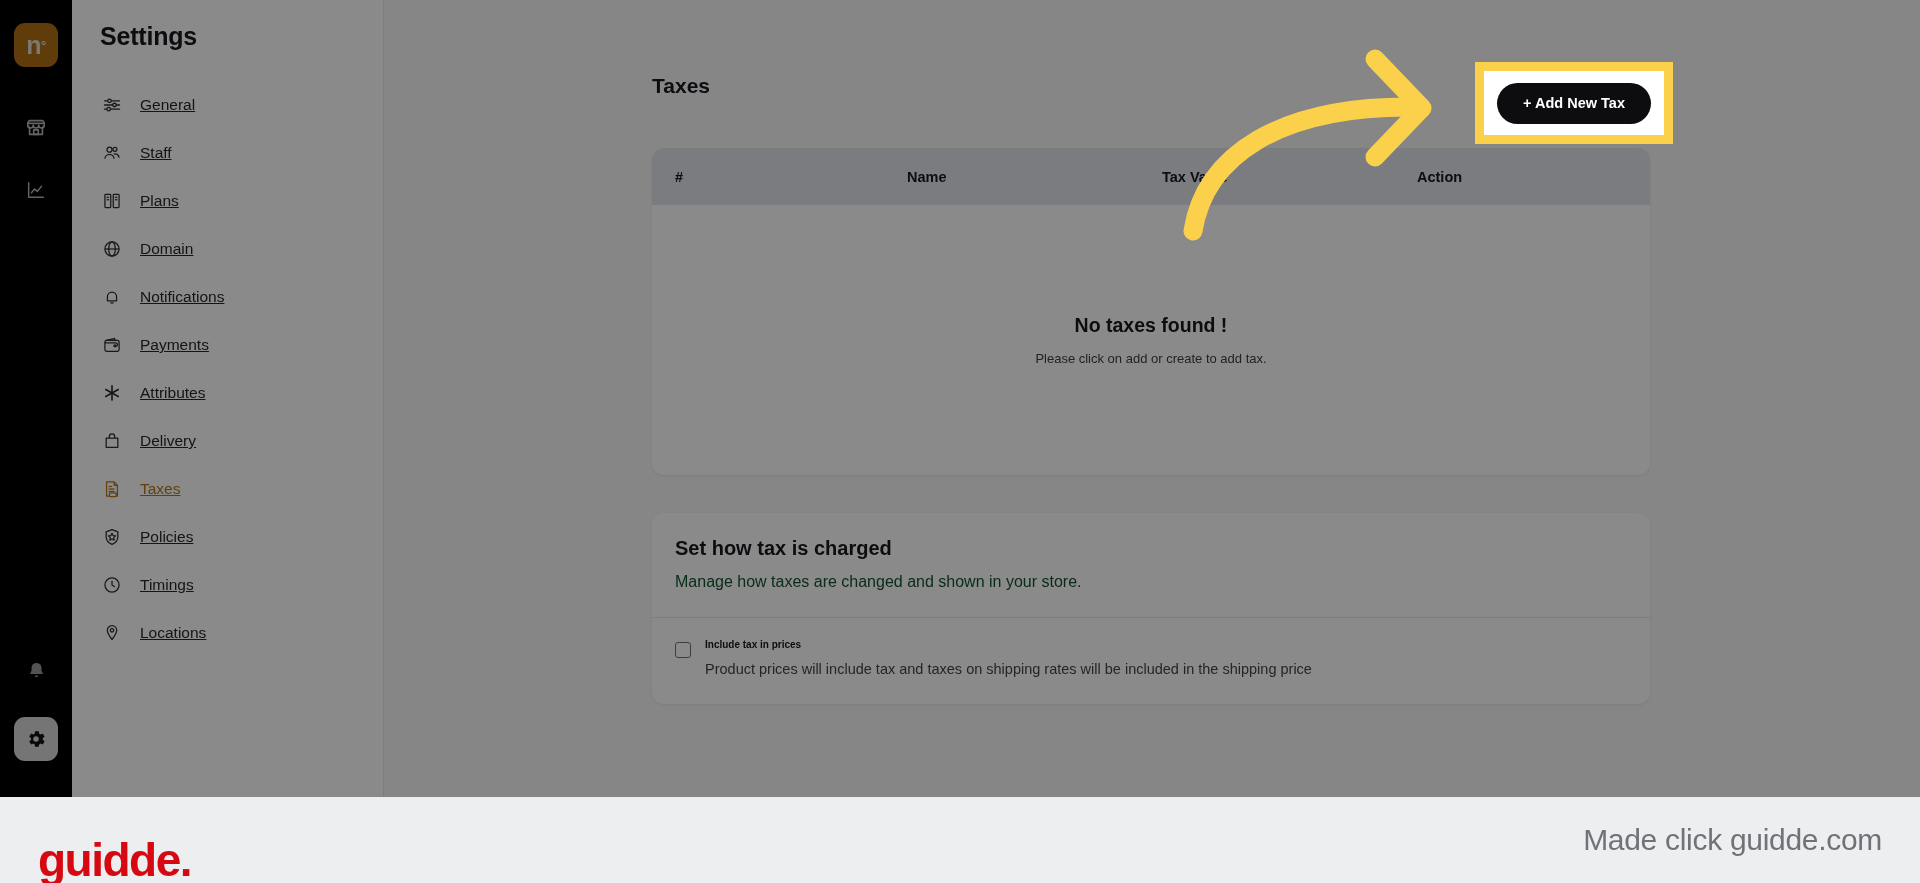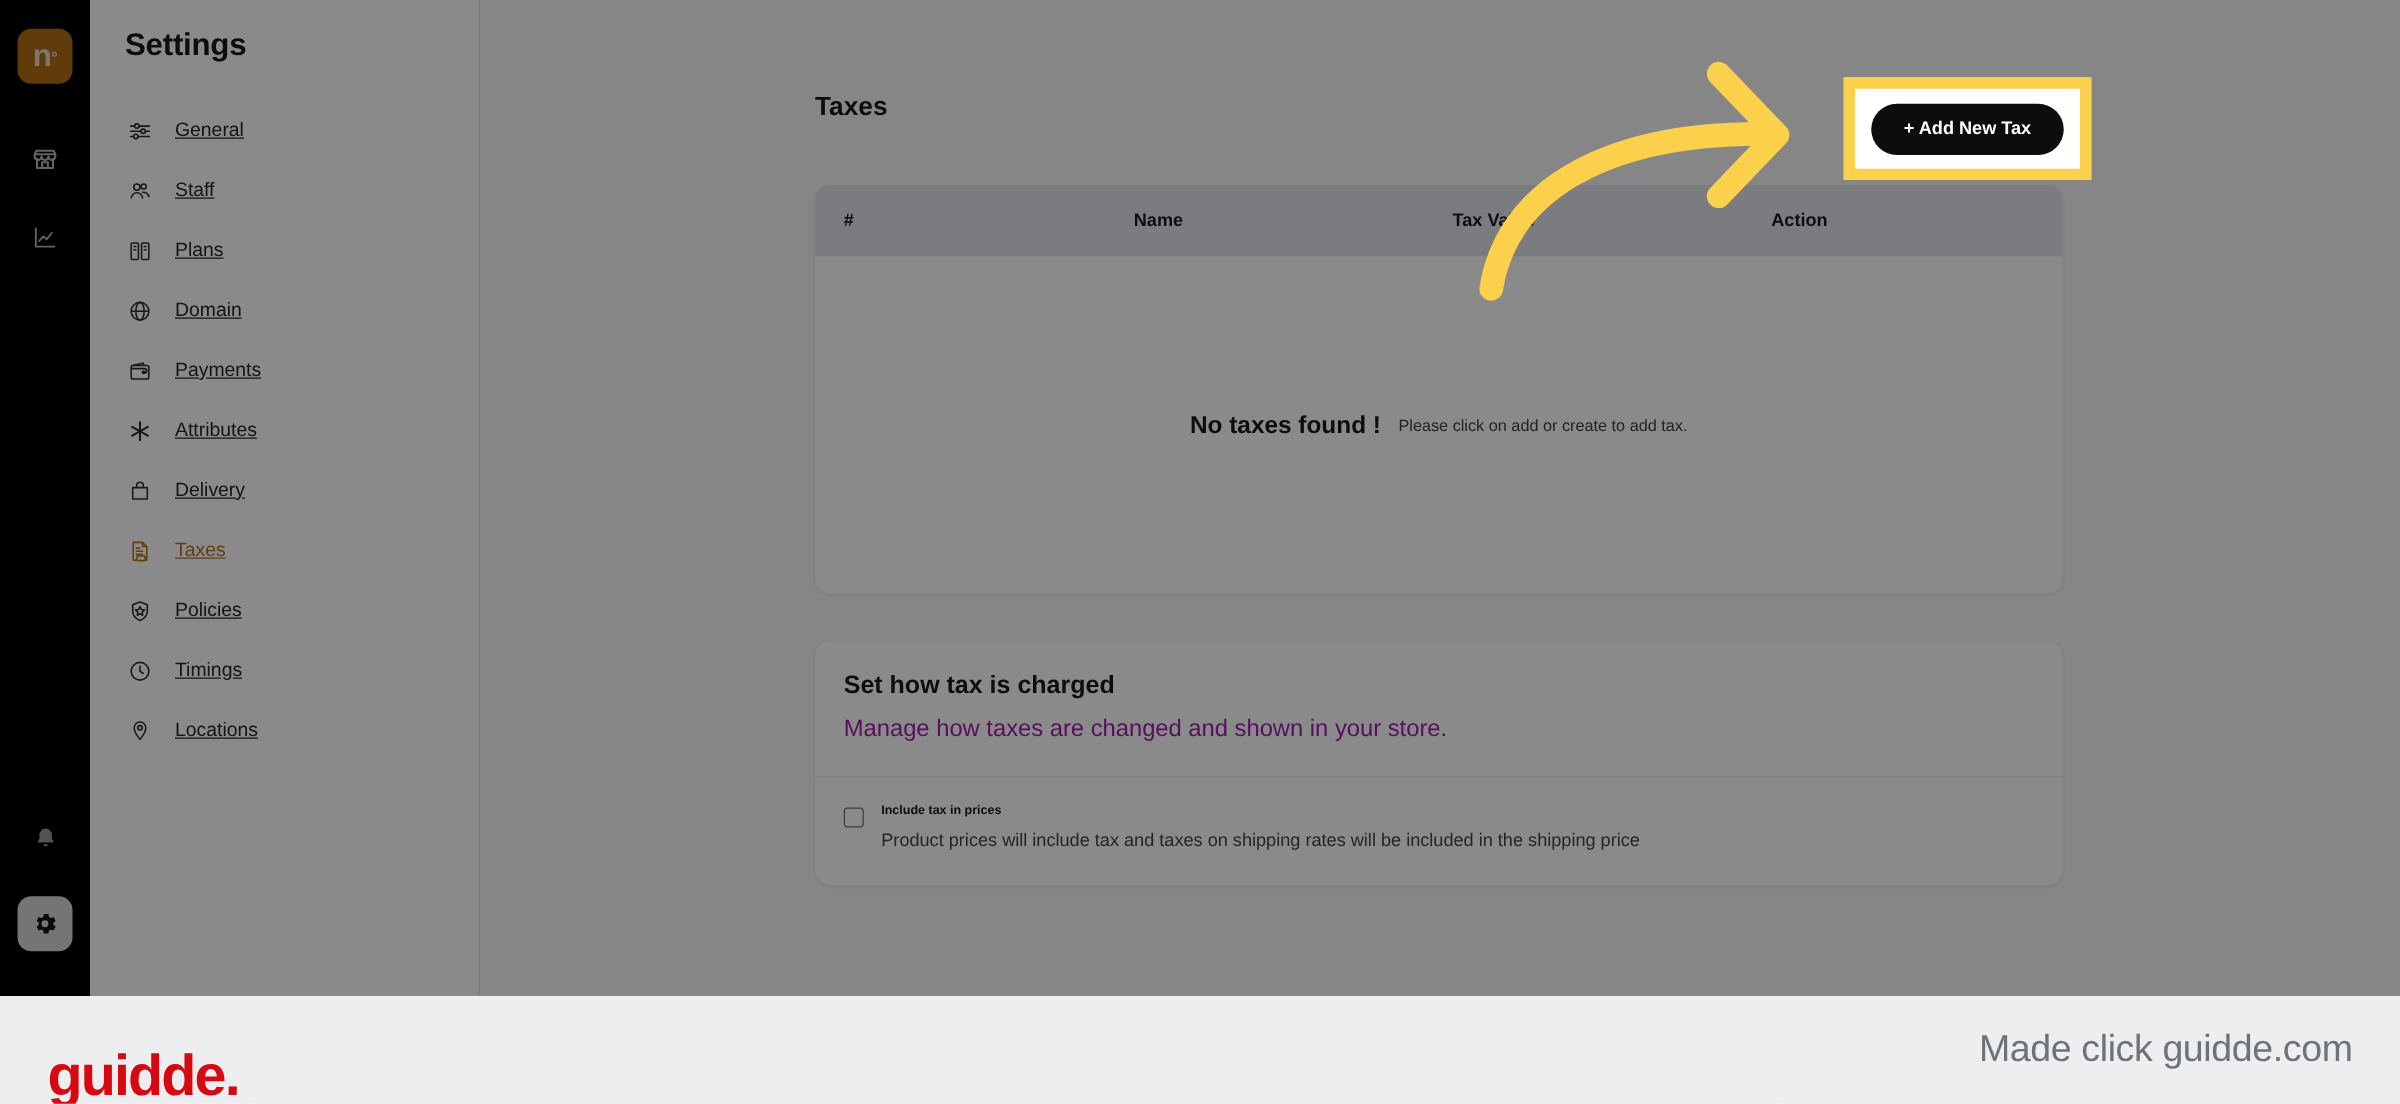--- a/index.html
+++ b/index.html
@@ -173,20 +173,21 @@
     font-weight: 700;
     color: #16181d;
   }
   .th-num  { width: 255px; padding-left: 23px; }
   .th-name { width: 255px; text-align: left; }
   .th-val  { width: 255px; text-align: left; }
   .th-act  { flex: 1; text-align: left; }
   .empty-state {
     height: 270px;
     display: flex;
+    flex-direction: column;
     align-items: center;
     justify-content: center;
     gap: 14px;
   }
   #empty-title {
     font-size: 19.5px;
     font-weight: 700;
     color: #16181d;
   }
   #empty-sub {
@@ -197,22 +198,22 @@
   
   #charge-card { }
   .charge-head { padding: 24px 23px 26px 23px; border-bottom: 1px solid #e6e8ec; }
   #charge-title {
     font-size: 20px;
     font-weight: 700;
     color: #16181d;
     margin-bottom: 13px;
   }
   #charge-sub {
-    font-size: 19px;
-    color: #a21caf;
+    font-size: 16px;
+    color: #14532d;
   }
   .charge-body { padding: 21px 23px 26px 23px; }
   .check-row { display: flex; gap: 14px; }
   .checkbox {
     width: 16px; height: 16px;
     border: 1.6px solid #6d727c;
     border-radius: 3px;
     background: #fff;
     flex: 0 0 16px;
     margin-top: 3px;
@@ -389,20 +390,29 @@
         <span class="nav-ico">
           <svg width="20" height="20" viewBox="0 0 24 24" fill="none" stroke="currentColor" stroke-width="1.5">
             <circle cx="12" cy="12" r="8.5"></circle>
               <ellipse cx="12" cy="12" rx="4" ry="8.5"></ellipse>
             <line x1="3.5" y1="12" x2="20.5" y2="12"></line>
           </svg>
         </span>
         <span>Domain</span>
       </div>
 
+      <div class="nav-item">
+        <span class="nav-ico">
+          <svg width="20" height="20" viewBox="0 0 24 24" fill="none" stroke="currentColor" stroke-width="1.5" stroke-linejoin="round">
+            <path d="M6.5 16.5v-5a5.5 5.5 0 0 1 11 0v5z"></path>
+              <path d="M10.3 18.4a1.9 1.9 0 0 0 3.4 0"></path>
+          </svg>
+        </span>
+        <span>Notifications</span>
+      </div>
 
       <div class="nav-item">
         <span class="nav-ico">
           <svg width="20" height="20" viewBox="0 0 24 24" fill="none" stroke="currentColor" stroke-width="1.5">
             <rect x="3.5" y="6.5" width="17" height="13" rx="2"></rect>
             <path d="M3.5 9.5h13a2 2 0 0 1 0 4h-2"></path>
               <circle cx="15.5" cy="13" r="1.2"></circle>
             <path d="M5 6.5l10-2.2 1 2.2"></path>
           </svg>
         </span>

